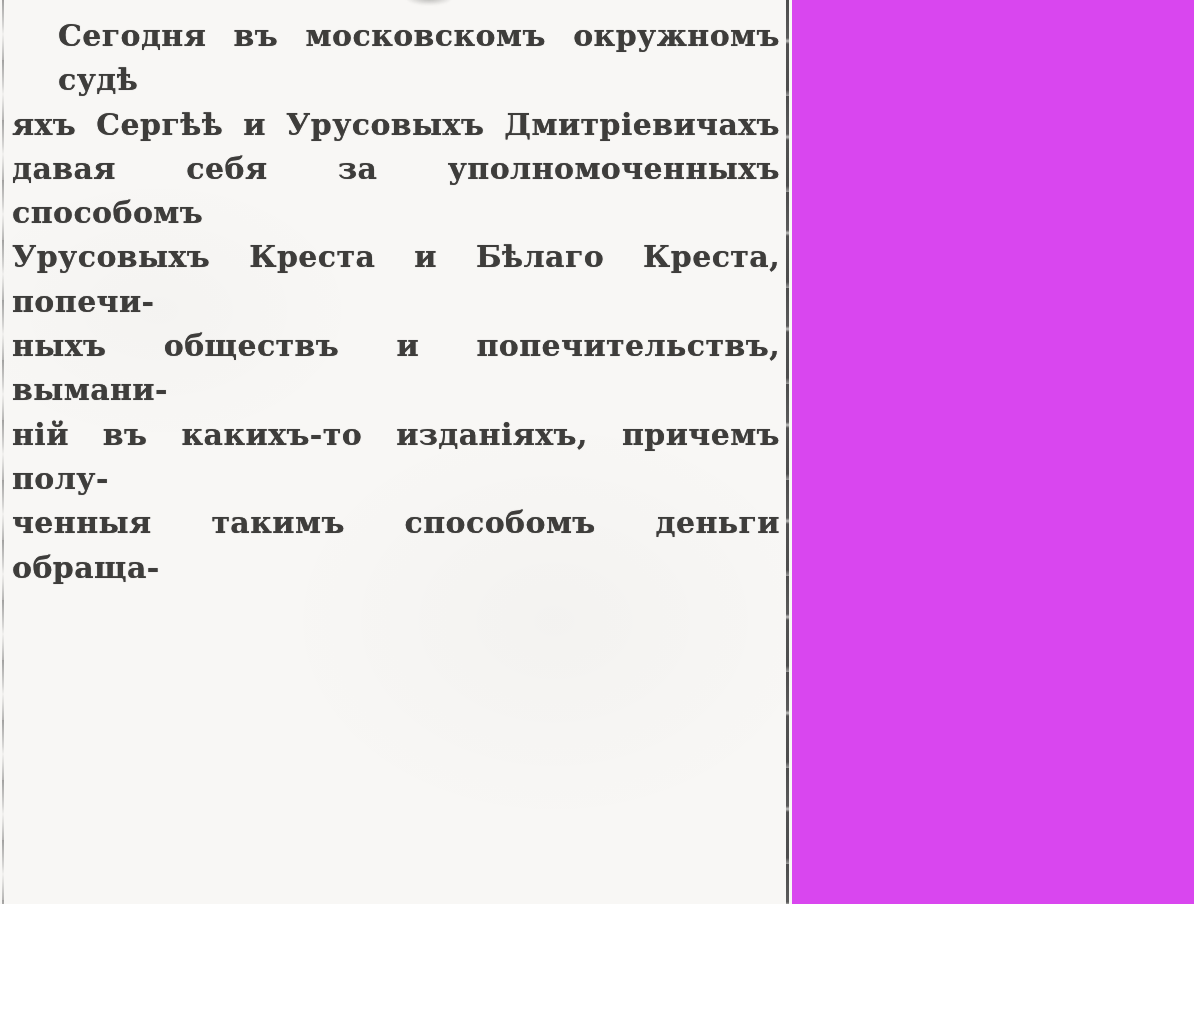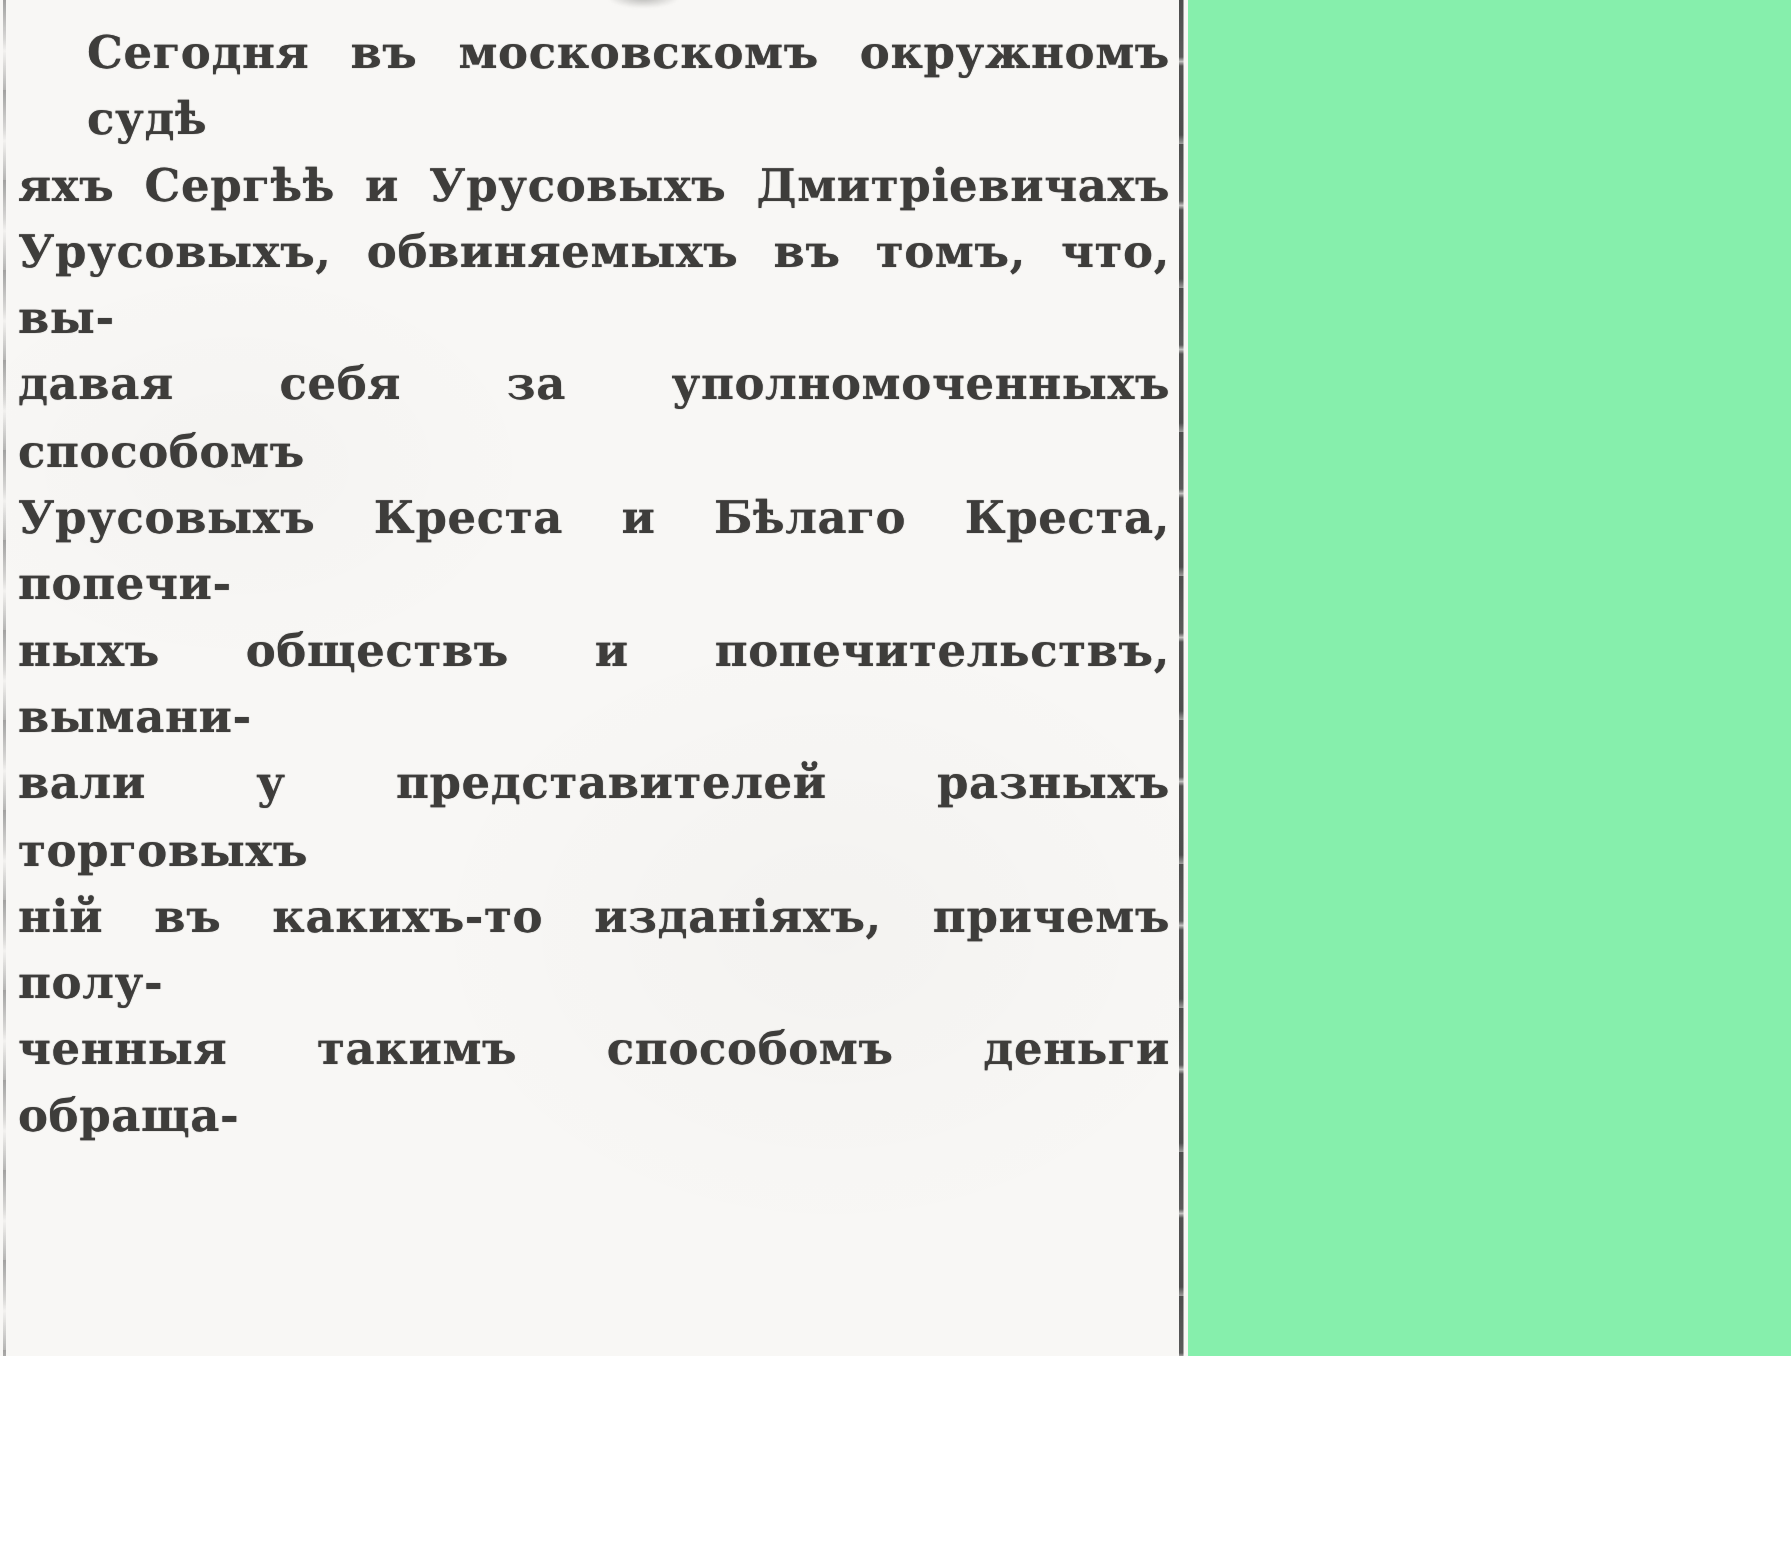--- a/index.html
+++ b/index.html
@@ -5,21 +5,21 @@
   html, body {
     margin: 0;
     padding: 0;
     background: #ffffff;
   }
   #screen {
     position: relative;
     width: 1194px;
     height: 904px;
     overflow: hidden;
-    background: #86efac;
+    background: #d946ef;
     font-family: "DejaVu Serif", serif;
   }
   
   .paper {
     position: absolute;
     left: 0;
     top: 0;
     width: 792px;
     height: 1035px;
     background:
@@ -111,25 +111,23 @@
   <div class="paper"></div>
 
   <div class="rule-left"></div>
   <div class="rule-right"></div>
 
   <div class="top-fragment"></div>
 
   <div class="article">
     <div class="line j indent">Сегодня въ московскомъ окружномъ судѣ</div>
     <div class="line j">яхъ Сергѣѣ и Урусовыхъ Дмитріевичахъ</div>
-    <div class="line j">Урусовыхъ, обвиняемыхъ въ томъ, что, вы-</div>
     <div class="line j">давая себя за уполномоченныхъ способомъ</div>
     <div class="line j">Урусовыхъ Креста и Бѣлаго Креста, попечи-</div>
     <div class="line j">ныхъ обществъ и попечительствъ, вымани-</div>
-    <div class="line j">вали у представителей разныхъ торговыхъ</div>
     <div class="line j">ній въ какихъ-то изданіяхъ, причемъ полу-</div>
     <div class="line j">ченныя такимъ способомъ деньги обраща-</div>
 
   </div>
 
   <div class="bottom-fragment"></div>
 
 </div>
 
 </body></html>

